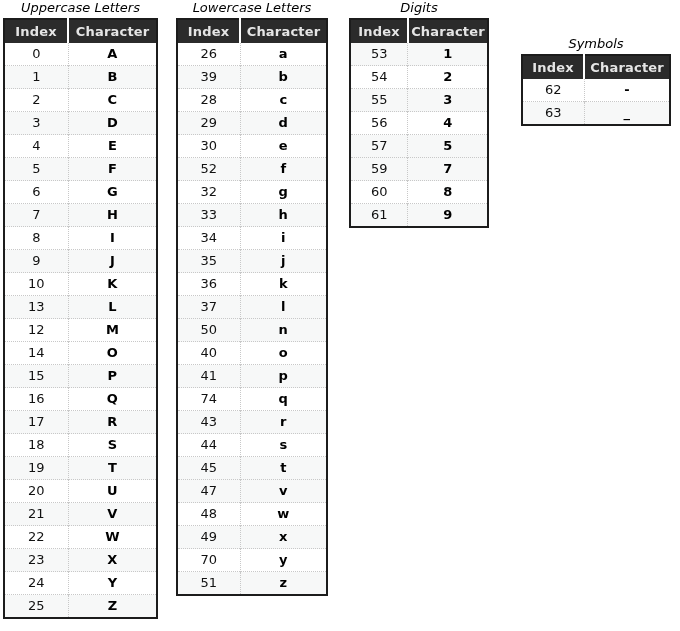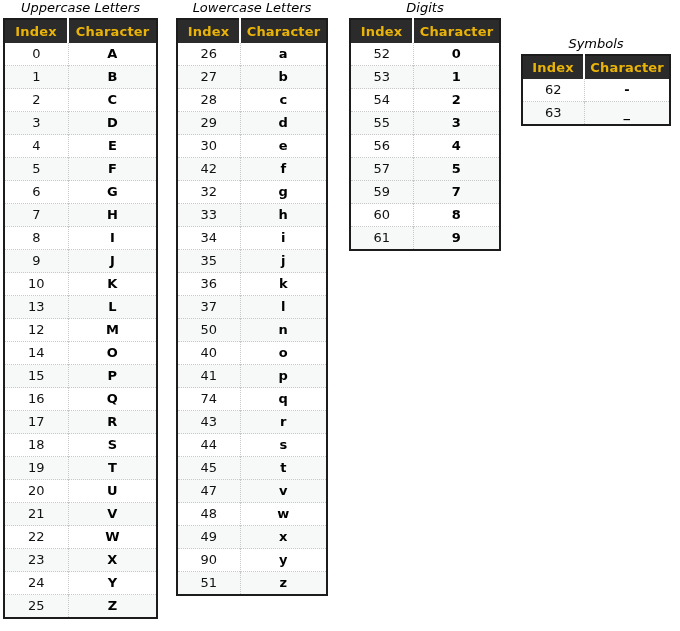--- a/index.html
+++ b/index.html
@@ -38,21 +38,21 @@
   }
   table.charmap {
     border-collapse: collapse;
     border: 2px solid #1c1c1c;
     background: #ffffff;
     table-layout: fixed;
     width: 100%;
   }
   table.charmap thead th {
     background: #2b2b2b;
-    color: #eab308;
+    color: #e5e5e5;
     font-weight: bold;
     font-size: 13px;
     height: 23px;
     line-height: 23px;
     padding: 0;
     letter-spacing: 0.2px;
   }
   table.charmap thead th.col-index {
     border-right: 2px solid #ffffff;
   }
@@ -78,21 +78,21 @@
   }
   table.charmap tbody tr.odd td {
     background: #f7f8f8;
   }
   table.charmap tbody tr.even td {
     background: #ffffff;
   }
   
   #block-uppercase { left: 3px; width: 155px; }
   #block-lowercase { left: 176px; width: 152px; }
-  #block-digits    { left: 349px; width: 152px; }
+  #block-digits    { left: 349px; width: 140px; }
   #block-symbols   { left: 521px; width: 150px; margin-top: 36px; }
   #block-uppercase table.charmap col.col-index,
   #block-lowercase table.charmap col.col-index { width: 42%; }
   #block-digits table.charmap col.col-index,
   #block-symbols table.charmap col.col-index { width: 42%; }
 </style>
 </head>
 <body>
 
 <div id="board">
@@ -227,37 +227,37 @@
           <th class="col-index">Index</th>
           <th class="col-char">Character</th>
         </tr>
       </thead>
       <tbody>
           <tr class="even">
             <td class="cell-index">26</td>
             <td class="cell-char">a</td>
           </tr>
           <tr class="odd">
-            <td class="cell-index">27</td>
+            <td class="cell-index">39</td>
             <td class="cell-char">b</td>
           </tr>
           <tr class="even">
             <td class="cell-index">28</td>
             <td class="cell-char">c</td>
           </tr>
           <tr class="odd">
             <td class="cell-index">29</td>
             <td class="cell-char">d</td>
           </tr>
           <tr class="even">
             <td class="cell-index">30</td>
             <td class="cell-char">e</td>
           </tr>
           <tr class="odd">
-            <td class="cell-index">42</td>
+            <td class="cell-index">52</td>
             <td class="cell-char">f</td>
           </tr>
           <tr class="even">
             <td class="cell-index">32</td>
             <td class="cell-char">g</td>
           </tr>
           <tr class="odd">
             <td class="cell-index">33</td>
             <td class="cell-char">h</td>
           </tr>
@@ -311,21 +311,21 @@
           </tr>
           <tr class="even">
             <td class="cell-index">48</td>
             <td class="cell-char">w</td>
           </tr>
           <tr class="odd">
             <td class="cell-index">49</td>
             <td class="cell-char">x</td>
           </tr>
           <tr class="even">
-            <td class="cell-index">90</td>
+            <td class="cell-index">70</td>
             <td class="cell-char">y</td>
           </tr>
           <tr class="odd">
             <td class="cell-index">51</td>
             <td class="cell-char">z</td>
           </tr>
         </tbody>
     </table>
   </div>
 
@@ -336,24 +336,20 @@
           <col class="col-index">
           <col class="col-char">
         </colgroup>
       <thead>
         <tr>
           <th class="col-index">Index</th>
           <th class="col-char">Character</th>
         </tr>
       </thead>
       <tbody>
-          <tr class="even">
-            <td class="cell-index">52</td>
-            <td class="cell-char">0</td>
-          </tr>
           <tr class="odd">
             <td class="cell-index">53</td>
             <td class="cell-char">1</td>
           </tr>
           <tr class="even">
             <td class="cell-index">54</td>
             <td class="cell-char">2</td>
           </tr>
           <tr class="odd">
             <td class="cell-index">55</td>

